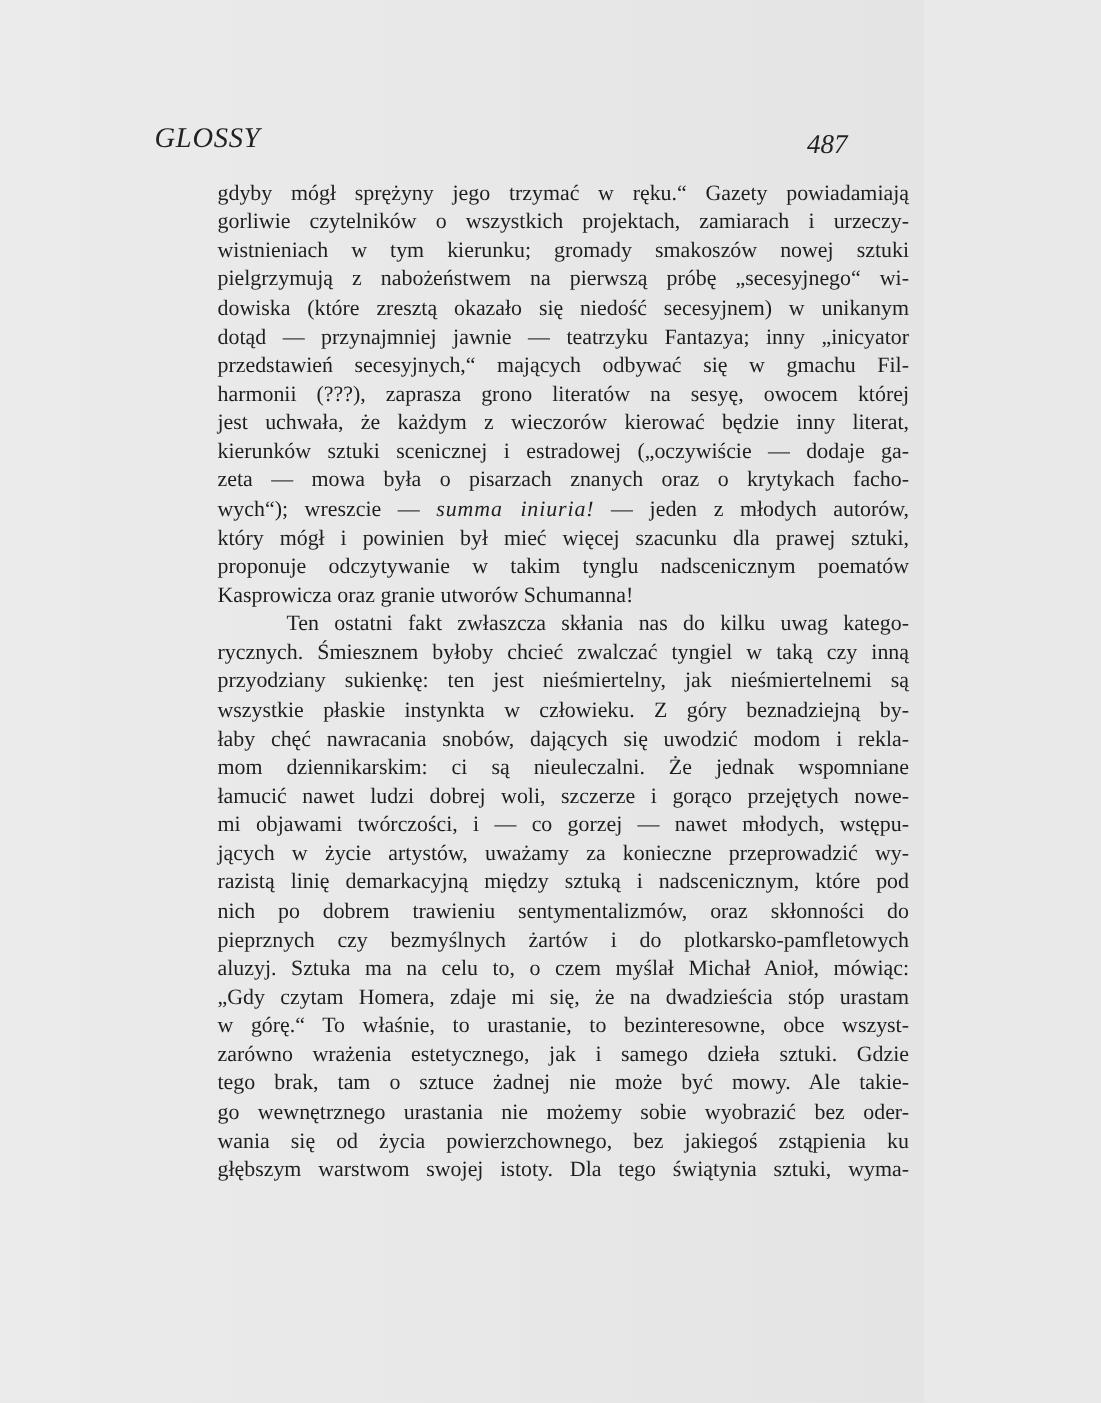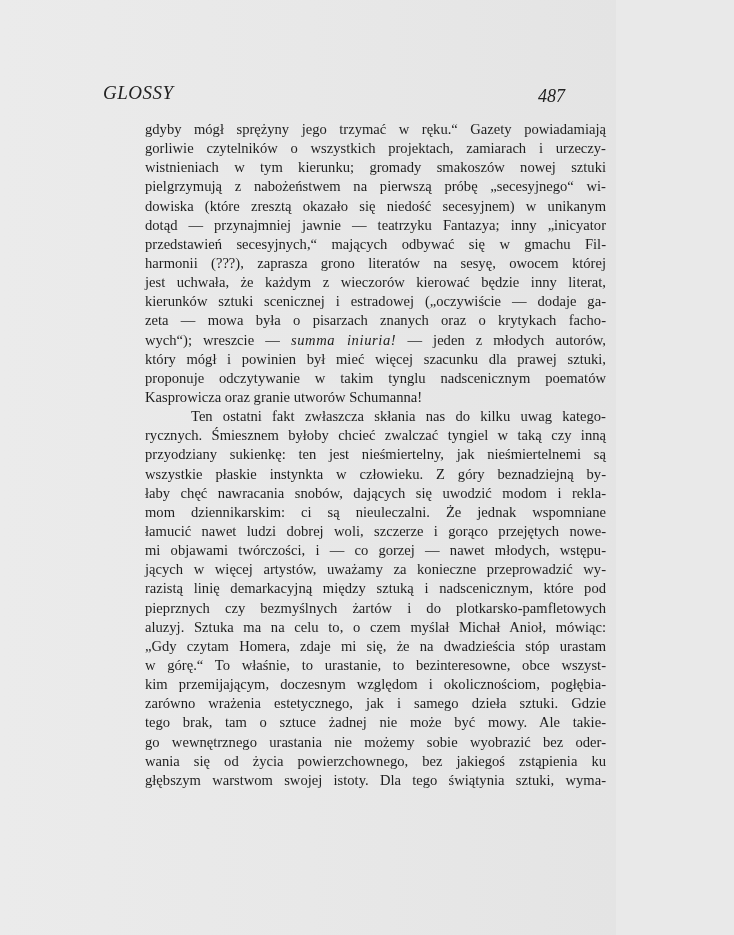--- a/index.html
+++ b/index.html
@@ -100,26 +100,26 @@
       <span class="line">proponuje odczytywanie w takim tynglu nadscenicznym poematów</span>
       <span class="line last">Kasprowicza oraz granie utworów Schumanna!</span>
       <span class="line indent">Ten ostatni fakt zwłaszcza skłania nas do kilku uwag katego-</span>
       <span class="line">rycznych. Śmiesznem byłoby chcieć zwalczać tyngiel w taką czy inną</span>
       <span class="line">przyodziany sukienkę: ten jest nieśmiertelny, jak nieśmiertelnemi są</span>
       <span class="line">wszystkie płaskie instynkta w człowieku.  Z góry beznadziejną by-</span>
       <span class="line">łaby chęć nawracania snobów, dających się uwodzić modom i rekla-</span>
       <span class="line">mom dziennikarskim: ci są nieuleczalni.  Że jednak wspomniane</span>
       <span class="line">łamucić nawet ludzi dobrej woli, szczerze i gorąco przejętych nowe-</span>
       <span class="line">mi objawami twórczości, i — co gorzej — nawet młodych, wstępu-</span>
-      <span class="line">jących w więcej artystów, uważamy za konieczne przeprowadzić wy-</span>
+      <span class="line">jących w życie artystów, uważamy za konieczne przeprowadzić wy-</span>
       <span class="line">razistą linię demarkacyjną między sztuką i nadscenicznym, które pod</span>
+      <span class="line">nich po dobrem trawieniu sentymentalizmów, oraz skłonności do</span>
       <span class="line">pieprznych czy bezmyślnych żartów i do plotkarsko-pamfletowych</span>
       <span class="line">aluzyj.  Sztuka ma na celu to, o czem myślał Michał Anioł, mówiąc:</span>
       <span class="line">„Gdy czytam Homera, zdaje mi się, że na dwadzieścia stóp urastam</span>
       <span class="line">w górę.“  To właśnie, to urastanie, to bezinteresowne, obce wszyst-</span>
-      <span class="line">kim przemijającym, doczesnym względom i okolicznościom, pogłębia-</span>
       <span class="line">zarówno wrażenia estetycznego, jak i samego dzieła sztuki.  Gdzie</span>
       <span class="line">tego brak, tam o sztuce żadnej nie może być mowy.  Ale takie-</span>
       <span class="line">go wewnętrznego urastania nie możemy sobie wyobrazić bez oder-</span>
       <span class="line">wania się od życia powierzchownego, bez jakiegoś zstąpienia ku</span>
       <span class="line">głębszym warstwom swojej istoty.  Dla tego świątynia sztuki, wyma-</span>
     </div>
 </div>
 
 </body></html>

